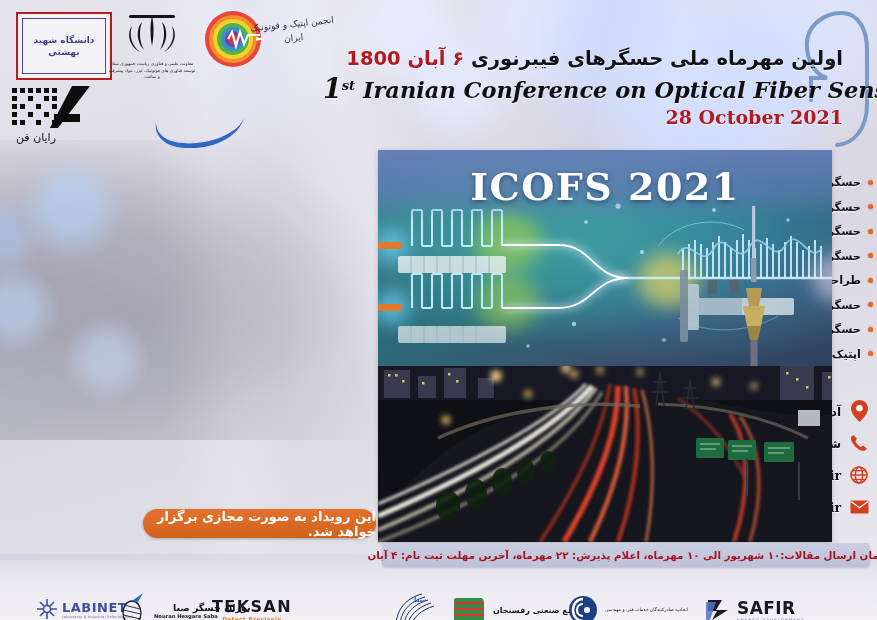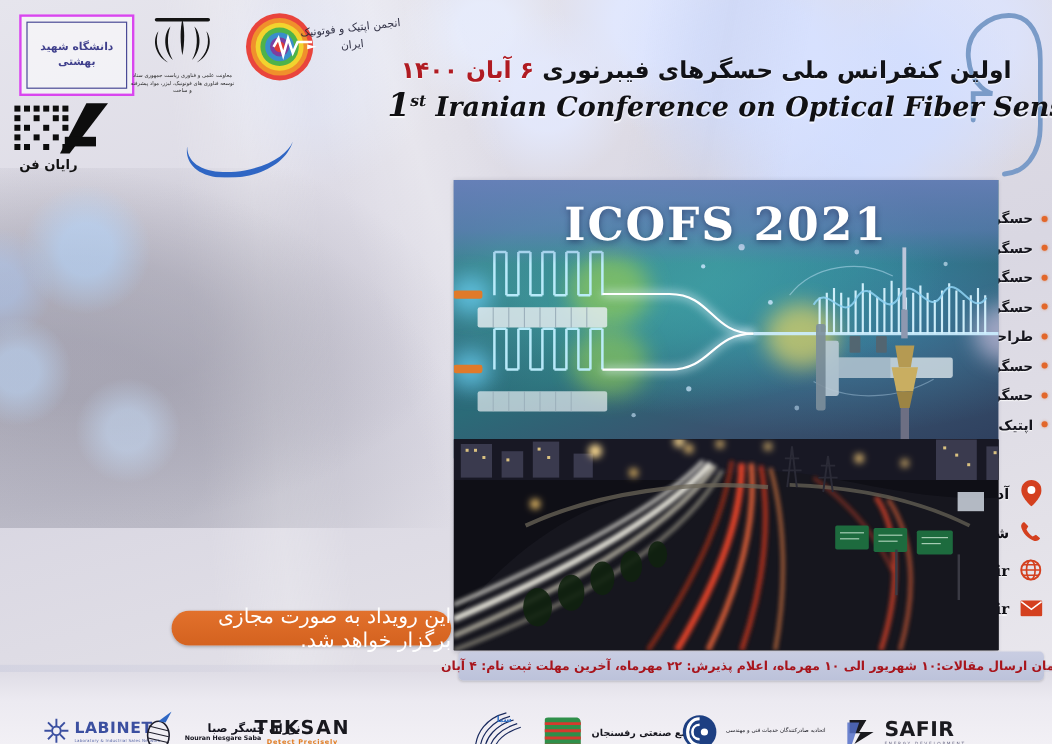--- a/index.html
+++ b/index.html
@@ -59,34 +59,34 @@
   }
 
   
   .arc { position:absolute; right:8px; top:4px; width:72px; height:146px; }
 
   
   .logo-row-top { position:absolute; left:0; top:0; width:400px; height:150px; }
   .logo { position:absolute; }
 
   .sbu-logo { left:16px; top:12px; width:96px; height:68px; }
-  .sbu-box { width:100%; height:100%; border:2px solid #d946ef; background:rgba(255,255,255,.55); position:relative; }
+  .sbu-box { width:100%; height:100%; border:2px solid #b91c1c; background:rgba(255,255,255,.55); position:relative; }
   .sbu-inner { position:absolute; inset:4px; border:1px solid #4a4a96; display:flex; align-items:center; justify-content:center;
                color:#3f3f8c; font-size:9px; font-family:"DejaVu Sans", sans-serif; direction:rtl; text-align:center; line-height:1.35; font-weight:bold;}
 
   .iran-emblem { left:120px; top:14px; width:64px; height:54px; }
   .emblem-cap { font-size:4.4px; color:#2a2a2a; text-align:center; direction:rtl; line-height:1.5; margin-top:1px; width:88px; margin-left:-12px;}
 
   .opsi-logo { left:198px; top:8px; width:70px; height:62px; }
   .opsi-script { position:absolute; left:248px; top:18px; width:92px; height:48px;
                  color:#232338; font-size:9px; direction:rtl; text-align:center; line-height:1.5;
                  font-family:"DejaVu Serif", serif; transform:rotate(-6deg); opacity:.92;}
 
   .rayanfan { left:10px; top:84px; width:110px; height:58px; }
-  .rf-label { position:absolute; left:6px; bottom:-2px; font-size:11px; font-weight:bold; color:#111; direction:rtl;}
+  .rf-label { position:absolute; left:6px; bottom:-2px; font-size:11px; font-weight:normal; color:#111; direction:rtl;}
 
   .kish { left:148px; top:96px; width:108px; height:44px; }
   .kish-text { position:absolute; top:0; left:8px; font-family:"DejaVu Serif", serif; font-style:italic;
                font-size:12px; color:#2b62c0; font-weight:bold; }
 
   
   .headline { position:absolute; right:34px; top:48px; width:520px; text-align:right; }
   .fa-title {
     direction:rtl; font-family:"DejaVu Sans", sans-serif; font-weight:bold;
     font-size:19.5px; color:#111217; letter-spacing:0; line-height:1.15; white-space:nowrap;
@@ -136,21 +136,21 @@
   .c-ltr { direction:ltr; unicode-bidi:embed; }
 
   
   .virtual-banner {
     position:absolute; left:143px; top:509px; width:233px; height:29px;
     background:linear-gradient(180deg,#e2712c 0%,#d4621f 100%);
     border-radius:15px; display:flex; align-items:center; justify-content:center;
     box-shadow:0 1px 3px rgba(0,0,0,.28);
   }
   .virtual-banner span {
-    direction:rtl; font-family:"DejaVu Sans", sans-serif; font-size:17px; color:#fff; font-weight:normal;
+    direction:rtl; font-family:"DejaVu Sans", sans-serif; font-size:13px; color:#fff; font-weight:bold;
   }
 
   
   .card {
     position:absolute; left:378px; top:150px; width:454px; height:392px;
     overflow:hidden; box-shadow:0 1px 4px rgba(40,40,60,.25);
   }
   .card-sky {
     position:absolute; inset:0;
     background:linear-gradient(180deg,#6f86c4 0%,#7f93c8 18%,#8a9bc6 34%,#9a9fbb 48%,#a79ead 60%,#6d6776 72%,#2b2a34 86%,#131319 100%);
@@ -279,27 +279,28 @@
 
     <div class="logo kish">
       <svg width="108" height="40" viewBox="0 0 108 40" style="position:absolute;top:12px;left:0;">
         <path d="M8 14 C8 34 34 38 56 34 C78 30 92 20 96 10 C90 30 64 42 36 40 C14 38 6 26 8 14 Z" fill="#2f66c4"></path>
       </svg>
     </div>
   </div>
 
   <div class="headline">
     <div class="fa-title">
-      <span>اولین کنفرانس ملی حسگرهای فیبرنوری</span>
-      <span class="date-red">۶ آبان ۱۴۰۰</span>
+      <span>اولین مهرماه ملی حسگرهای فیبرنوری</span>
+      <span class="date-red">۶ آبان 1800</span>
     </div>
     <div class="en-title">
       <span class="one">1</span><span class="ord">st</span>
       <span>Iranian Conference on Optical Fiber Sensors</span>
     </div>
+    <div class="en-date">28 October 2021</div>
   </div>
 
   <div class="topics">
     <div class="topics-head">محورهای کنفرانس:</div>
 
     <div class="topic">
       <span class="bullet"></span>
       <span class="topic-text">حسگرهای فیبرنوری  پایش فیزیکی، مکانیکی و الکترو مغناطیسی</span>
     </div>
     <div class="topic">

